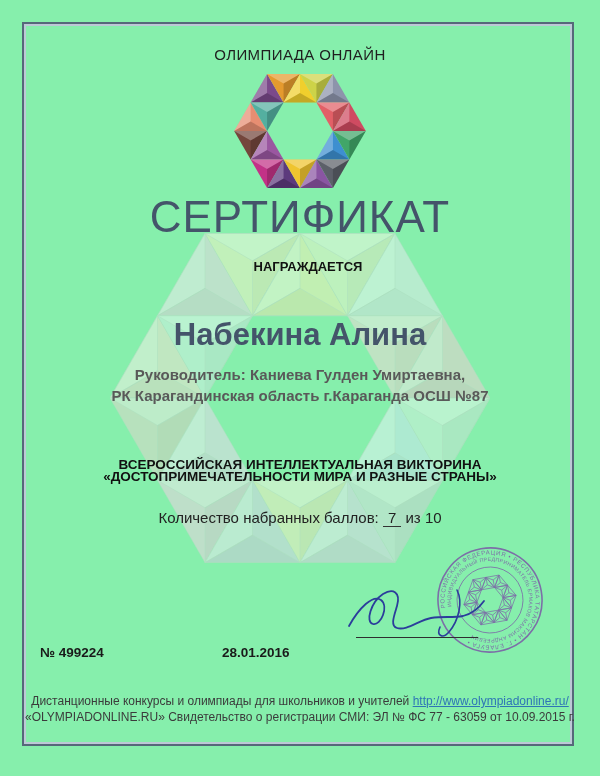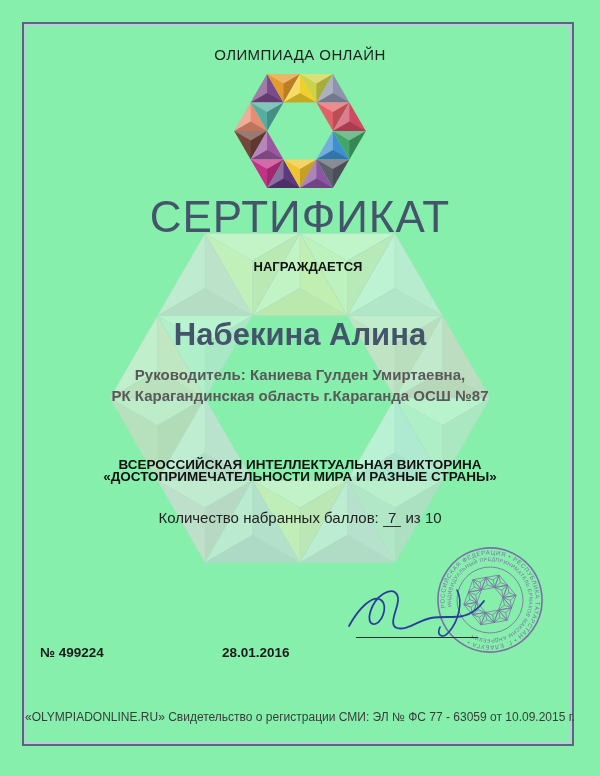--- a/index.html
+++ b/index.html
@@ -216,15 +216,18 @@
   <svg class="sig" width="150" height="70" viewBox="0 0 150 70">
     <path d="M4 50 C14 32 28 18 36 24 C44 30 36 50 28 48 C20 46 26 26 38 18 C48 12 56 16 52 30 C49 40 45 50 52 52 C62 55 74 44 86 42 C98 40 108 42 118 40 C126 38 134 32 139 25" fill="none" stroke="#2b3d9b" stroke-width="1.8" stroke-linecap="round"></path>
     <path d="M112 14 C118 26 114 44 104 56 C98 63 91 60 95 51" fill="none" stroke="#2b3d9b" stroke-width="1.6" stroke-linecap="round"></path>
   </svg>
   <div class="sig-line"></div>
 
   <div class="serial">№ 499224</div>
   <div class="date">28.01.2016</div>
 
 
+  <div class="ctr footer1">
+    <span>Дистанционные конкурсы и олимпиады для школьников и учителей </span><a class="site" href="#">http://www.olympiadonline.ru/</a>
+  </div>
   <div class="ctr footer2">«OLYMPIADONLINE.RU» Свидетельство о регистрации СМИ: ЭЛ № ФС 77 - 63059 от 10.09.2015 г.</div>
 
 </div>
 
 </body></html>

